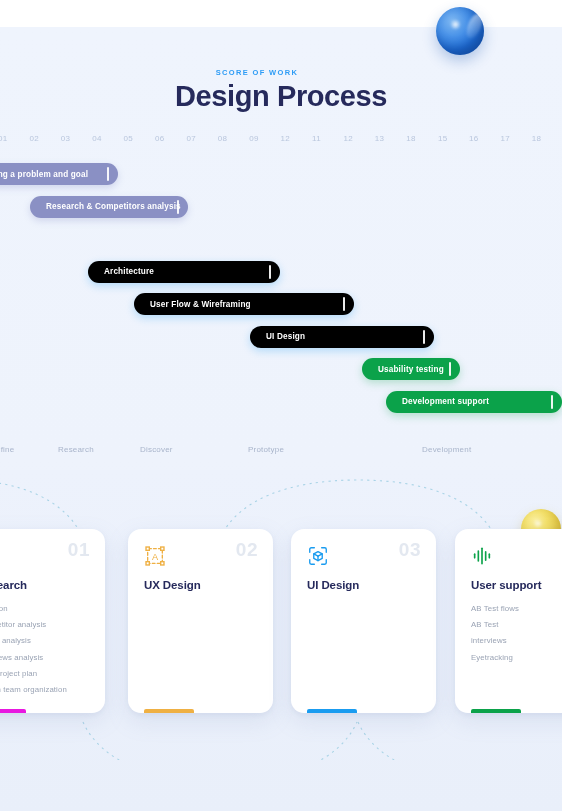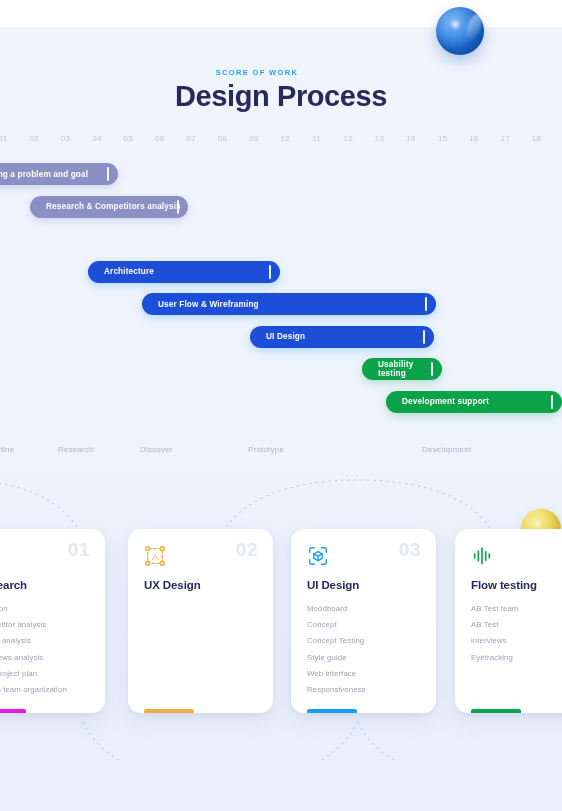--- a/index.html
+++ b/index.html
@@ -88,21 +88,21 @@
     display:flex; align-items:center;
     color:#ffffff; font-size:8.2px; font-weight:600; letter-spacing:.15px;
     padding-left:16px;
   }
   .bar .cap {
     position:absolute; right:9px; top:4px;
     width:2.2px; height:14px; border-radius:2px;
     background:rgba(255,255,255,.92);
   }
   .bar.purple { background:#8a90c4; box-shadow:0 3px 7px rgba(120,128,190,.25); }
-  .bar.blue   { background:#1d4ed8; box-shadow:0 3px 8px rgba(26,156,240,.28);text-align:right; }
+  .bar.blue   { background:#000000; box-shadow:0 3px 8px rgba(26,156,240,.28);text-align:right; }
   .bar.green  { background:#0ba24a; box-shadow:0 3px 8px rgba(11,162,74,.26); }
 
   
   .phases { position:absolute; left:0; top:445px; width:562px; height:14px; }
   .phase {
     position:absolute; top:0; font-size:8px; color:#a9b5cb; letter-spacing:.2px;
   }
 
   
   .arcs { position:absolute; left:0; top:460px; width:562px; height:300px; }
@@ -180,29 +180,29 @@
         <span class="cap"></span>
       </div>
       <div class="bar purple" style="left: 30px; width: 158px; top: 32.5px;">
         <span>Research &amp; Competitors analysis</span>
         <span class="cap"></span>
       </div>
       <div class="bar blue" style="left: 88px; width: 192px; top: 97.5px;">
         <span>Architecture</span>
         <span class="cap"></span>
       </div>
-      <div class="bar blue" style="left: 142px; width: 294px; top: 130px;">
+      <div class="bar blue" style="left: 134px; width: 220px; top: 130px;">
         <span>User Flow &amp; Wireframing</span>
         <span class="cap"></span>
       </div>
       <div class="bar blue" style="left: 250px; width: 184px; top: 162.5px;">
         <span>UI Design</span>
         <span class="cap"></span>
       </div>
-      <div class="bar green" style="left: 362px; width: 80px; top: 195px;">
+      <div class="bar green" style="left: 362px; width: 98px; top: 195px;">
         <span>Usability testing</span>
         <span class="cap"></span>
       </div>
       <div class="bar green" style="left: 386px; width: 176px; top: 227.5px;">
         <span>Development support</span>
         <span class="cap"></span>
       </div>
     </div>
 
   <div class="phases" id="phases">
@@ -260,43 +260,35 @@
               <path d="M16 3h3.4A1.6 1.6 0 0 1 21 4.6V8"></path>
               <path d="M21 16v3.4a1.6 1.6 0 0 1-1.6 1.6H16"></path>
               <path d="M8 21H4.6A1.6 1.6 0 0 1 3 19.4V16"></path>
               <path d="M12 7.2 16.6 9.7v4.9L12 17.1 7.4 14.6V9.7z"></path>
               <path d="M12 12.1v5"></path>
               <path d="M12 12.1 7.4 9.7"></path>
               <path d="M12 12.1l4.6-2.4"></path>
             </svg></div>
           <div class="card-num">03</div>
           <div class="card-title">UI Design</div>
-          <ul class="card-list">
-            <li>Moodboard</li>
-            <li>Concept</li>
-            <li>Concept Testing</li>
-            <li>Style guide</li>
-            <li>Web interface</li>
-            <li>Responsiveness</li>
-          </ul>
           <div class="accent blue"></div>
         </div>
       </div>
       <div class="card" style="left: 455px;">
         <div class="card-inner">
           <div class="card-icon"><svg width="22" height="22" viewBox="0 0 24 24" fill="none" stroke="#0ba24a" stroke-width="1.8" stroke-linecap="round">
               <line x1="4" y1="10" x2="4" y2="14"></line>
               <line x1="8" y1="6.5" x2="8" y2="17.5"></line>
               <line x1="12" y1="3.5" x2="12" y2="20.5"></line>
               <line x1="16" y1="7.5" x2="16" y2="16.5"></line>
               <line x1="20" y1="10" x2="20" y2="14"></line>
             </svg></div>
-          <div class="card-title">Flow testing</div>
+          <div class="card-title">User support</div>
           <ul class="card-list">
-            <li>AB Test team</li>
+            <li>AB Test flows</li>
             <li>AB Test</li>
             <li>interviews</li>
             <li>Eyetracking</li>
           </ul>
           <div class="accent green"></div>
         </div>
       </div>
     </div>
 
 </div>

